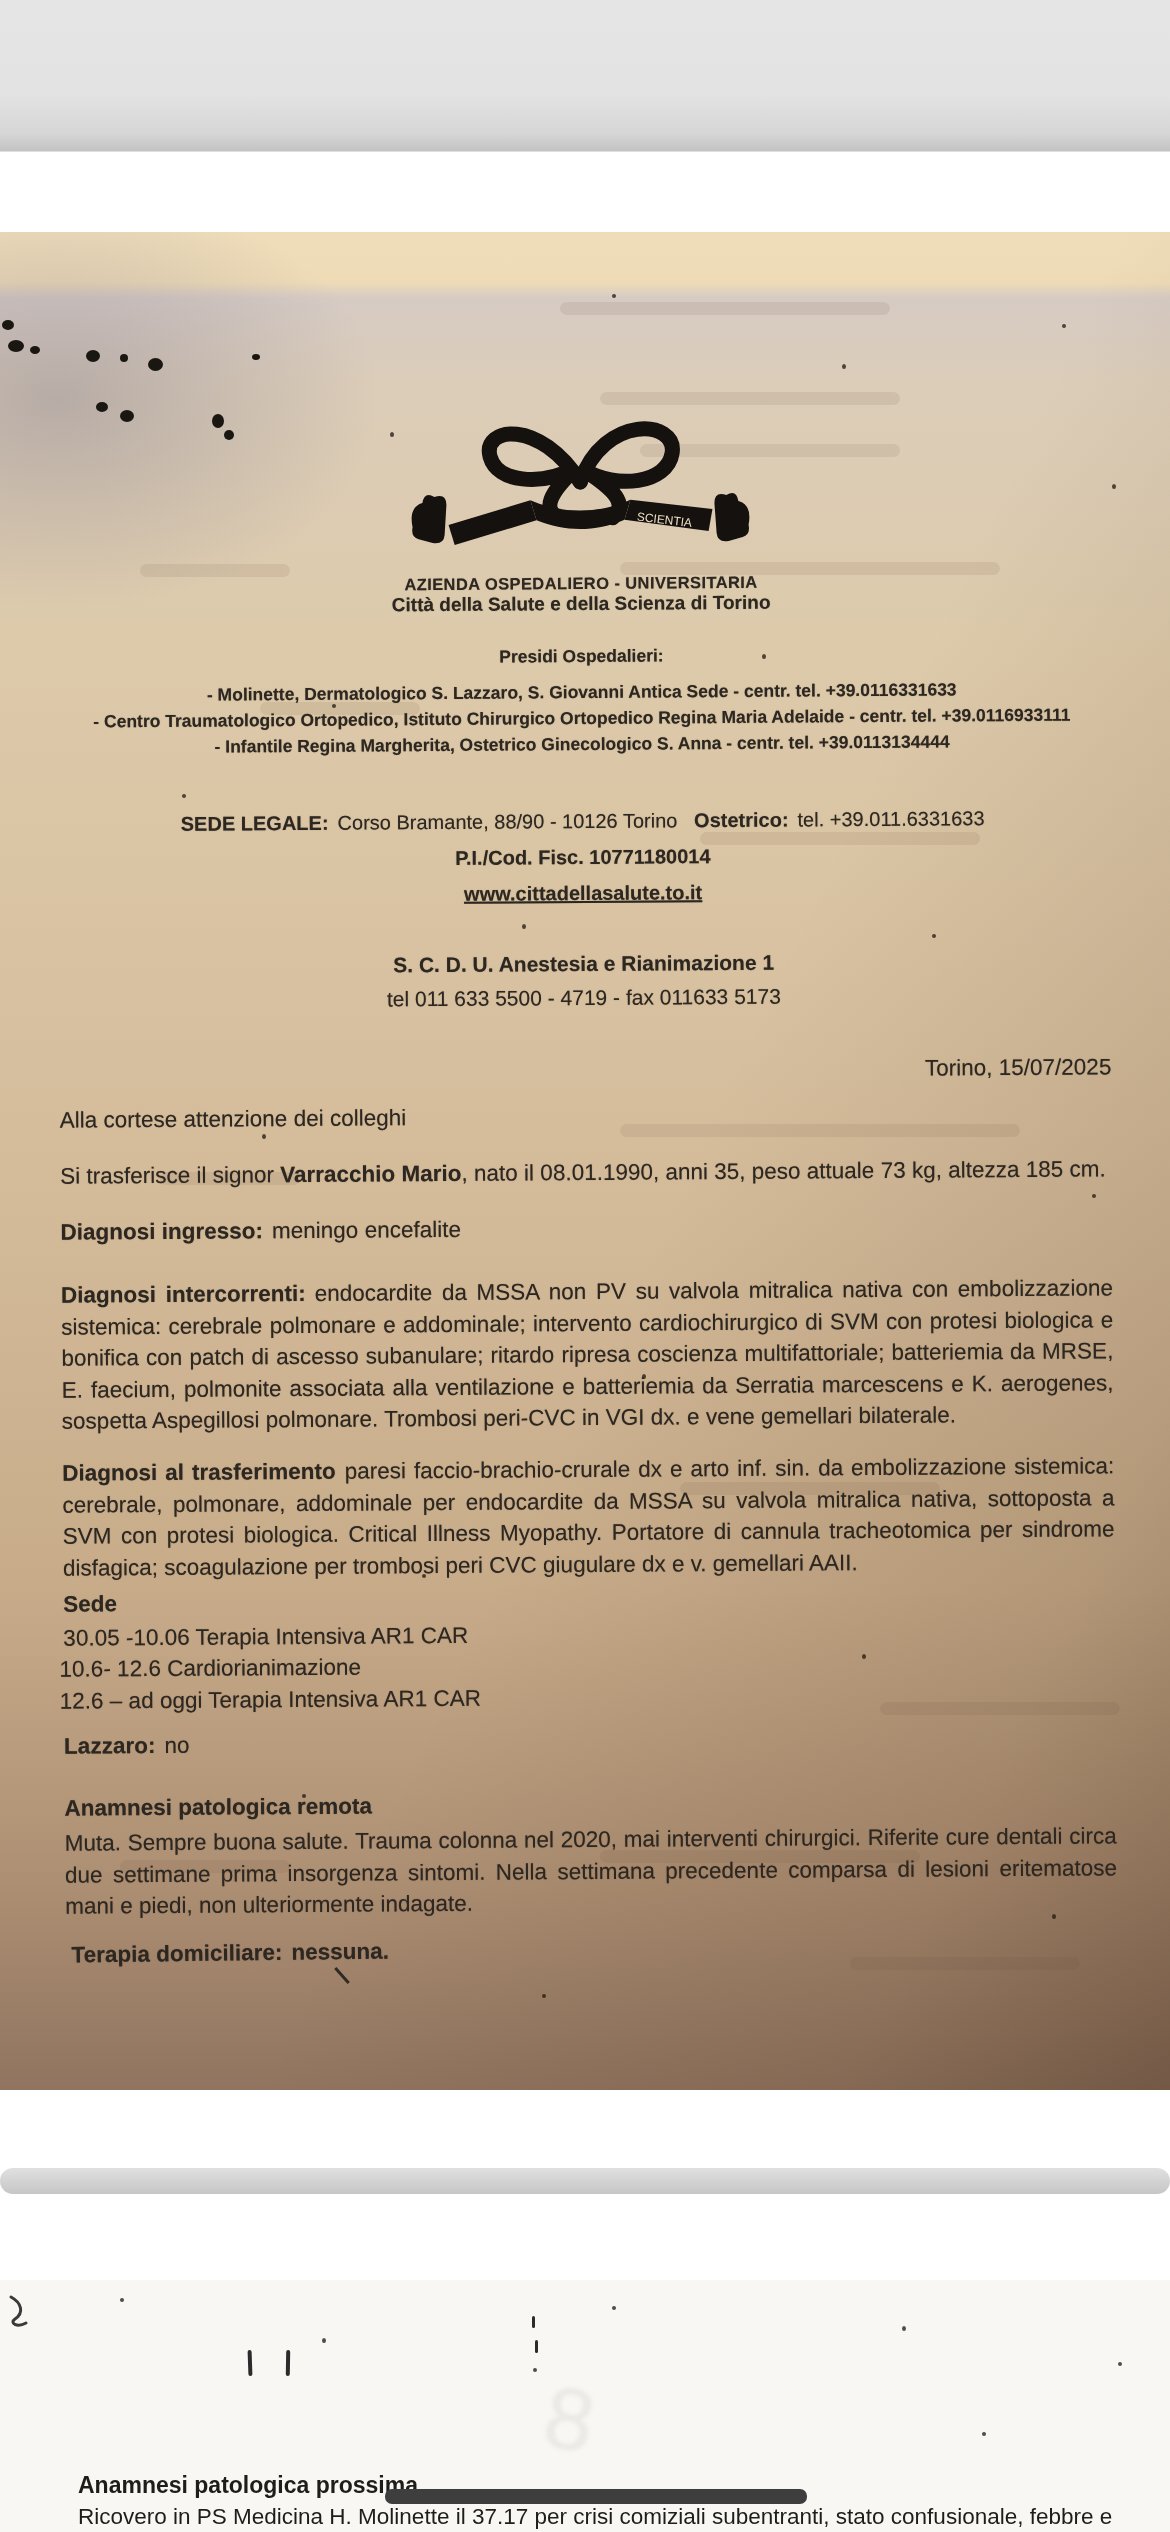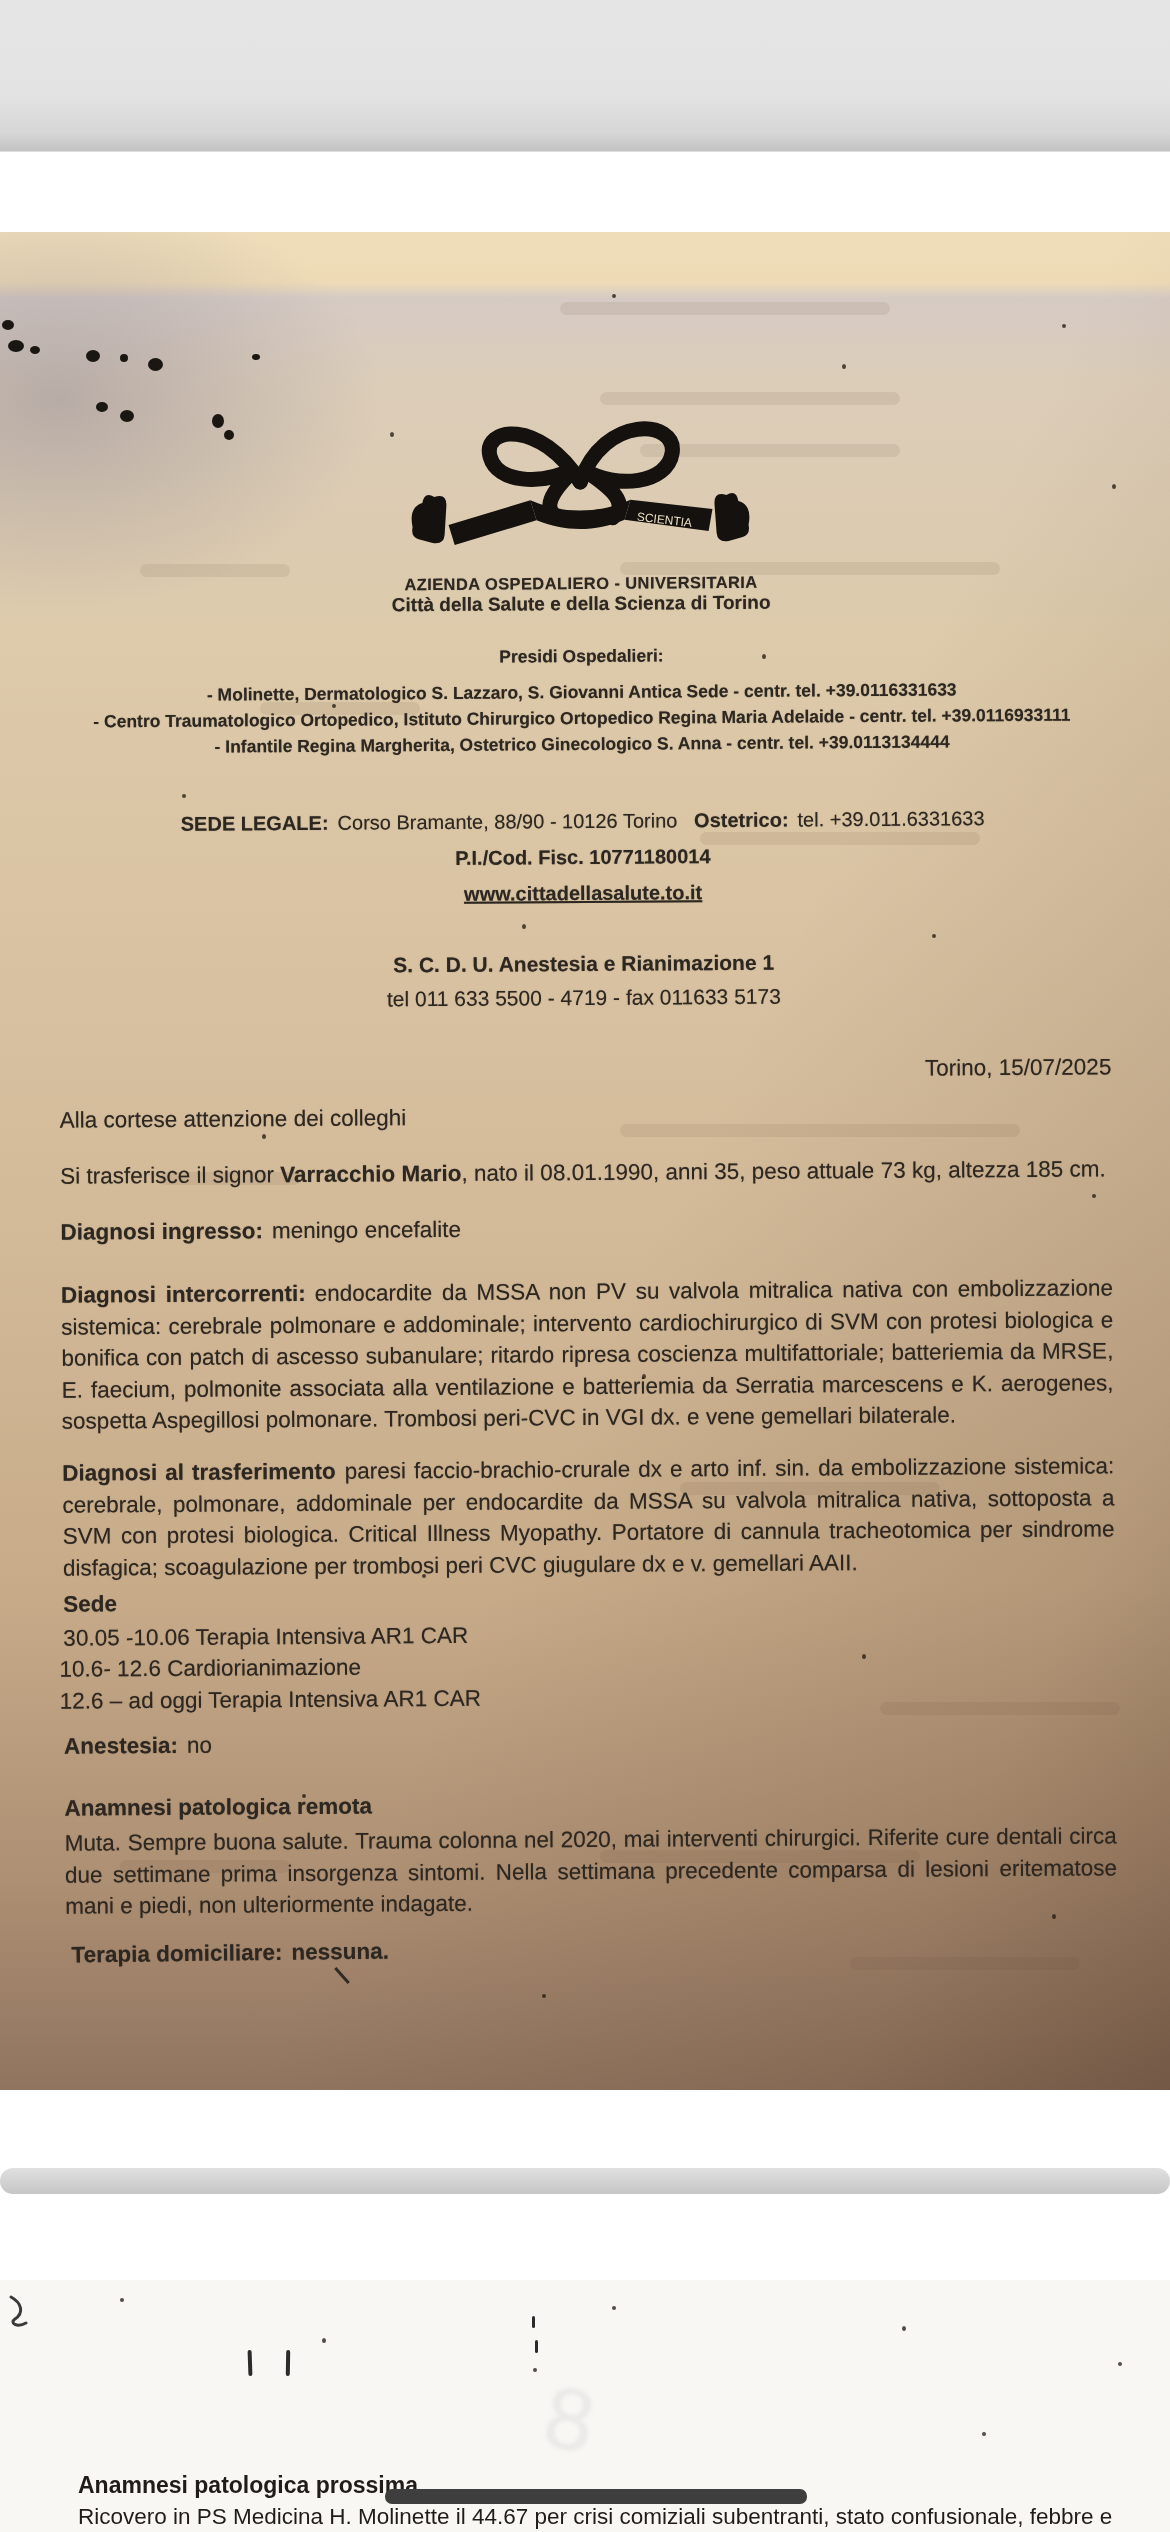--- a/index.html
+++ b/index.html
@@ -154,21 +154,21 @@
       <div class="para" style="top:1222px;">
         <span class="b lbl">Diagnosi al trasferimento</span><span>paresi faccio-brachio-crurale dx e arto inf. sin. da embolizzazione sistemica: cerebrale, polmonare, addominale per endocardite da MSSA su valvola mitralica nativa, sottoposta a SVM con protesi biologica. Critical Illness Myopathy. Portatore di cannula tracheotomica per sindrome disfagica; scoagulazione per trombosi peri CVC giugulare dx e v. gemellari AAII.</span>
       </div>
 
       <div class="line bd b" style="top:1356px;left:60px;">Sede</div>
       <div class="line bd" style="top:1390px;left:60px;">30.05 -10.06 Terapia Intensiva AR1 CAR</div>
       <div class="line bd" style="top:1421px;left:56px;">10.6- 12.6 Cardiorianimazione</div>
       <div class="line bd" style="top:1453px;left:56px;">12.6 – ad oggi  Terapia Intensiva  AR1 CAR</div>
 
       <div class="line bd" style="top:1498px;left:60px;">
-        <span class="b lbl">Anestesia:</span><span>no</span>
+        <span class="b lbl">Lazzaro:</span><span>no</span>
       </div>
 
       <div class="line bd b" style="top:1560px;left:60px;">Anamnesi patologica remota</div>
       <div class="para" style="top:1592px;">Muta. Sempre buona salute. Trauma colonna nel 2020, mai interventi chirurgici. Riferite cure dentali circa due settimane prima insorgenza sintomi. Nella settimana precedente comparsa di lesioni eritematose mani e piedi, non ulteriormente indagate.</div>
 
       <div class="line bd" style="top:1706px;left:66px;transform:rotate(-0.3deg);">
         <span class="b lbl">Terapia domiciliare:</span><span class="b">nessuna.</span>
       </div>
 
     </div>
@@ -195,17 +195,17 @@
     <div class="speck" style="left:902px;top:46px;width:4px;height:5px;"></div>
     <div class="speck" style="left:1118px;top:82px;width:4px;height:4px;"></div>
     <div class="speck" style="left:982px;top:152px;width:4px;height:4px;"></div>
 
     <div class="ghost8" style="left:545px;top:88px;">8</div>
 
     <div class="line b" style="top:192px;left:78px;font-size:23px;text-align:right;">Anamnesi patologica prossima</div>
 
     <div class="redact" style="left:385px;top:209px;width:422px;height:15px;"></div>
 
-    <div class="line" style="top:224px;left:78px;font-size:22.5px;">Ricovero in PS Medicina H. Molinette il 44.67 per crisi comiziali subentranti, stato confusionale, febbre e</div>
+    <div class="line" style="top:224px;left:78px;font-size:22.5px;">Ricovero in PS Medicina H. Molinette il 37.17 per crisi comiziali subentranti, stato confusionale, febbre e</div>
     <div class="line" style="top:248px;left:78px;font-size:22.5px;">rigidità</div>
   </div>
 
 </div>
 
 </body></html>

